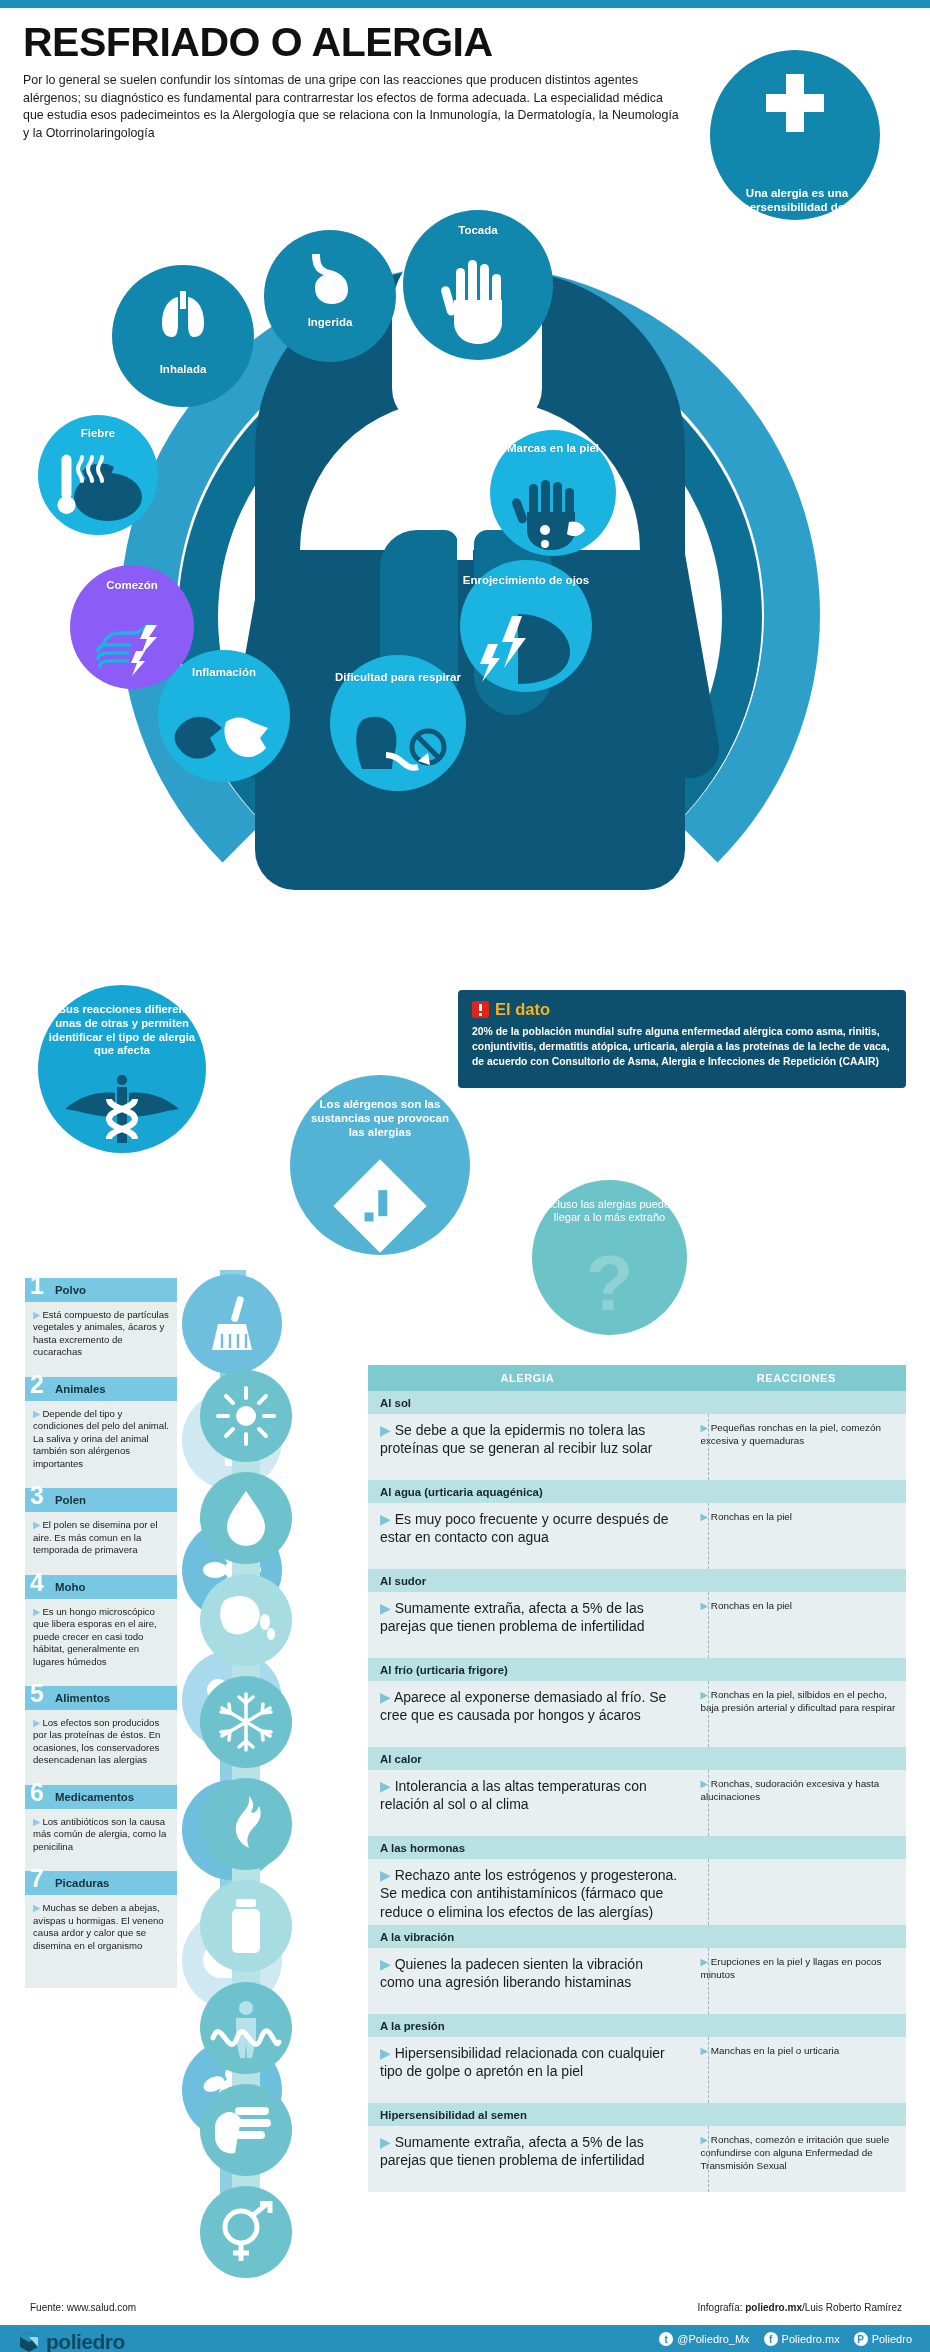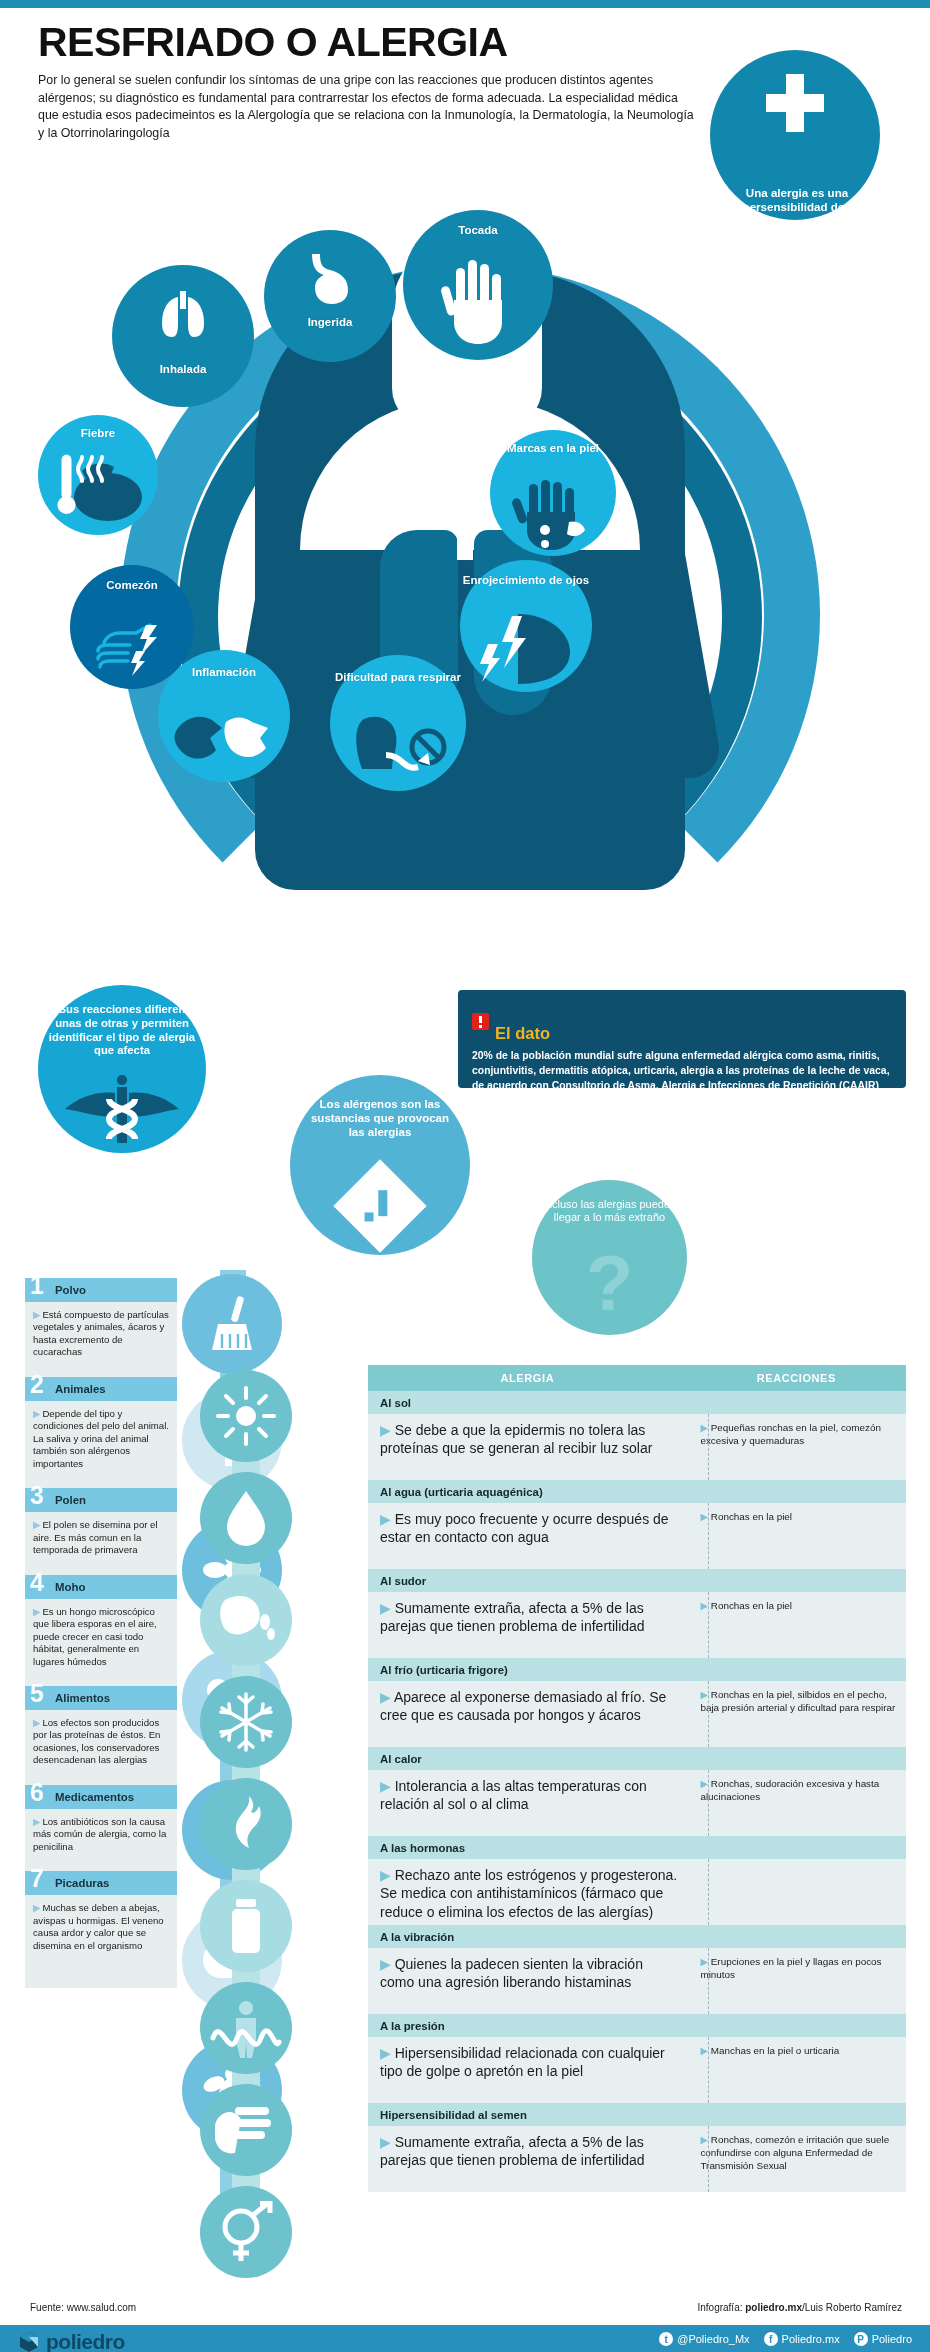--- a/index.html
+++ b/index.html
@@ -6,21 +6,21 @@
   body {
     width: 930px; height: 2352px;
     background: #ffffff;
     font-family: "Liberation Sans", sans-serif;
     position: relative;
     overflow: hidden;
   }
   .topbar { position:absolute; top:0; left:0; width:930px; height:8px; background:#1f8fb8; }
 
   
-  .header { position:absolute; top:22px; left:38px; width:660px; }
+  .header { position:absolute; top:22px; left:23px; width:660px; }
   .title { font-size:41px; font-weight:bold; letter-spacing:-0.5px; color:#111; line-height:1.0; }
   .subtitle { margin-top:9px; font-size:12.4px; line-height:1.42; color:#1a1a1a; }
 
   
   .cross-circle {
     position:absolute; left:710px; top:50px; width:170px; height:170px;
     border-radius:50%; background:#1287ad; color:#fff; text-align:center;
   }
   .cross-glyph { position:absolute; left:50%; top:24px; transform:translateX(-50%); width:58px; height:58px; }
   .cross-glyph:before, .cross-glyph:after { content:""; position:absolute; background:#fff; }
@@ -56,21 +56,21 @@
           display:flex; align-items:flex-start; justify-content:center; }
   .node .lbl { font-size:11.5px; font-weight:bold; line-height:1.2; padding-top:10px; text-shadow:0 0 2px rgba(0,0,0,.18); }
   .n-inhalada { left:112px; top:115px; width:142px; height:142px; background:#1287ad; }
   .n-inhalada .lbl { padding-top:98px; }
   .n-ingerida { left:264px; top:80px; width:132px; height:132px; background:#1287ad; }
   .n-ingerida .lbl { padding-top:86px; }
   .n-tocada   { left:403px; top:60px; width:150px; height:150px; background:#1287ad; }
   .n-tocada   .lbl { padding-top:14px; }
   .n-fiebre   { left:38px;  top:265px; width:120px; height:120px; background:#1bb4e0; }
   .n-fiebre   .lbl { padding-top:12px; }
-  .n-comezon  { left:70px;  top:415px; width:124px; height:124px; background:#0369a1; }
+  .n-comezon  { left:70px;  top:415px; width:124px; height:124px; background:#8b5cf6; }
   .n-comezon  .lbl { padding-top:14px; }
   .n-inflam   { left:158px; top:500px; width:132px; height:132px; background:#1bb4e0; }
   .n-inflam   .lbl { padding-top:16px; }
   .n-dific    { left:330px; top:505px; width:136px; height:136px; background:#1bb4e0; }
   .n-dific    .lbl { padding-top:16px; }
   .n-enroj    { left:460px; top:410px; width:132px; height:132px; background:#1bb4e0; }
   .n-enroj    .lbl { padding-top:14px; }
   .n-marcas   { left:490px; top:280px; width:126px; height:126px; background:#1bb4e0; }
   .n-marcas   .lbl { padding-top:12px; }
 
@@ -101,21 +101,21 @@
   .q-circle .qm { position:absolute; left:0; right:0; top:64px; font-size:78px; font-weight:bold;
       line-height:1; color:#8ed2d6; }
 
   
   .dato { position:absolute; left:458px; top:990px; width:448px; height:98px;
           background:#0e4f6e; border-radius:4px; color:#fff; padding:10px 14px 8px 14px; }
   .dato-head { display:flex; align-items:center; gap:6px; }
   .dato-bang { width:17px; height:17px; background:#e2231a; border-radius:2px; position:relative; }
   .dato-bang:before { content:""; position:absolute; left:7px; top:3px; width:3px; height:7px; background:#fff; }
   .dato-bang:after  { content:""; position:absolute; left:7px; top:12px; width:3px; height:3px; background:#fff; }
-  .dato-title { font-size:16.5px; font-weight:bold; color:#f4b320;margin-top:24px; }
+  .dato-title { font-size:16.5px; font-weight:bold; color:#f4b320; }
   .dato-body { margin-top:5px; font-size:10.4px; font-weight:bold; line-height:1.45; }
 
   
   .sidebar { position:absolute; left:25px; top:1278px; width:152px; background:#e8eeee; padding-bottom:18px; }
   .al-head { position:relative; background:#78c8e4; height:24px; display:flex; align-items:center; }
   .al-num { position:absolute; left:5px; top:-5px; font-size:25px; font-weight:bold; color:#ffffff;
             line-height:1; opacity:.95; }
   .al-name { padding-left:30px; font-size:11.4px; font-weight:bold; color:#17303b; }
   .al-body { padding:7px 8px 0 8px; font-size:9.6px; line-height:1.3; color:#1c1c1c;
              position:relative; }

